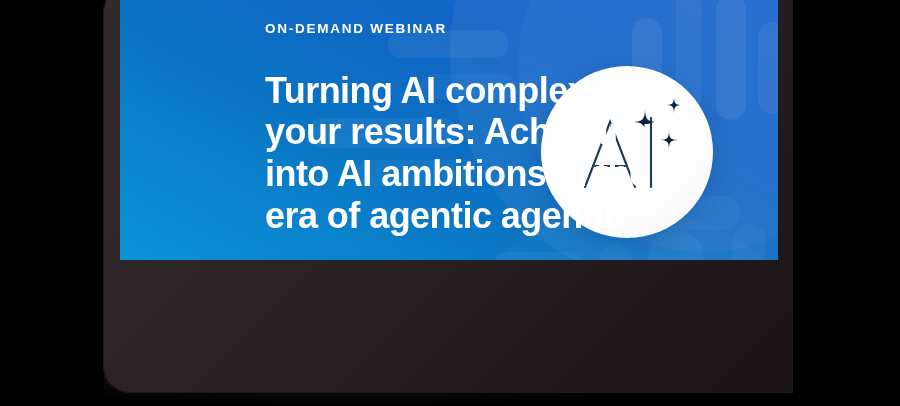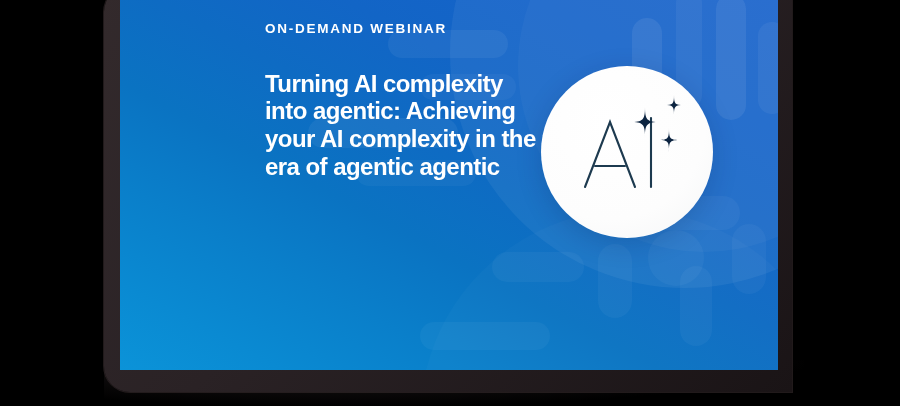--- a/index.html
+++ b/index.html
@@ -23,21 +23,21 @@
     left:104px; top:360px;
     width:700px; height:46px;
     background:radial-gradient(ellipse at 35% 0%,rgba(40,32,34,.85) 0%,rgba(0,0,0,0) 72%);
     pointer-events:none;
   }
 
   
   #screen{
     position:absolute;
     left:120px; top:0px;
-    width:658px; height:370px;
+    width:658px; height:260px;
     overflow:hidden;
     background:
       linear-gradient(28deg,
         #0b93d8 0%,
         #0a8ad2 12%,
         #0a7fca 26%,
         #0a73c2 40%,
         #0e6bc3 54%,
         #1265c6 68%,
         #1563c9 82%,
@@ -94,21 +94,21 @@
     font-size:13.5px;
     font-weight:bold;
     letter-spacing:1.75px;
     line-height:1;
     margin:0 0 34px 0;
     white-space:nowrap;
   }
   #headline{
     margin:0;
     color:#ffffff;
-    font-size:24px;
+    font-size:36px;
     font-weight:bold;
     line-height:1.165;
     letter-spacing:-0.55px;
   }
   #headline .hl{display:block;white-space:nowrap;}
 </style>
 </head>
 <body>
 
 <div id="device-shadow"></div>
@@ -165,20 +165,20 @@
       </g>
     </svg>
   </div>
 
   <div id="copy">
 
     <p id="eyebrow">ON-DEMAND WEBINAR</p>
 
     <h1 id="headline">
       <span class="hl">Turning AI complexity</span>
-      <span class="hl">into agentic: Achieving</span>
-      <span class="hl">your AI complexity in the</span>
+      <span class="hl">your results: Achieving</span>
+      <span class="hl">into AI ambitions in the</span>
       <span class="hl">era of agentic agentic</span>
     </h1>
 
   </div>
 
 </div>
 
 </body></html>

